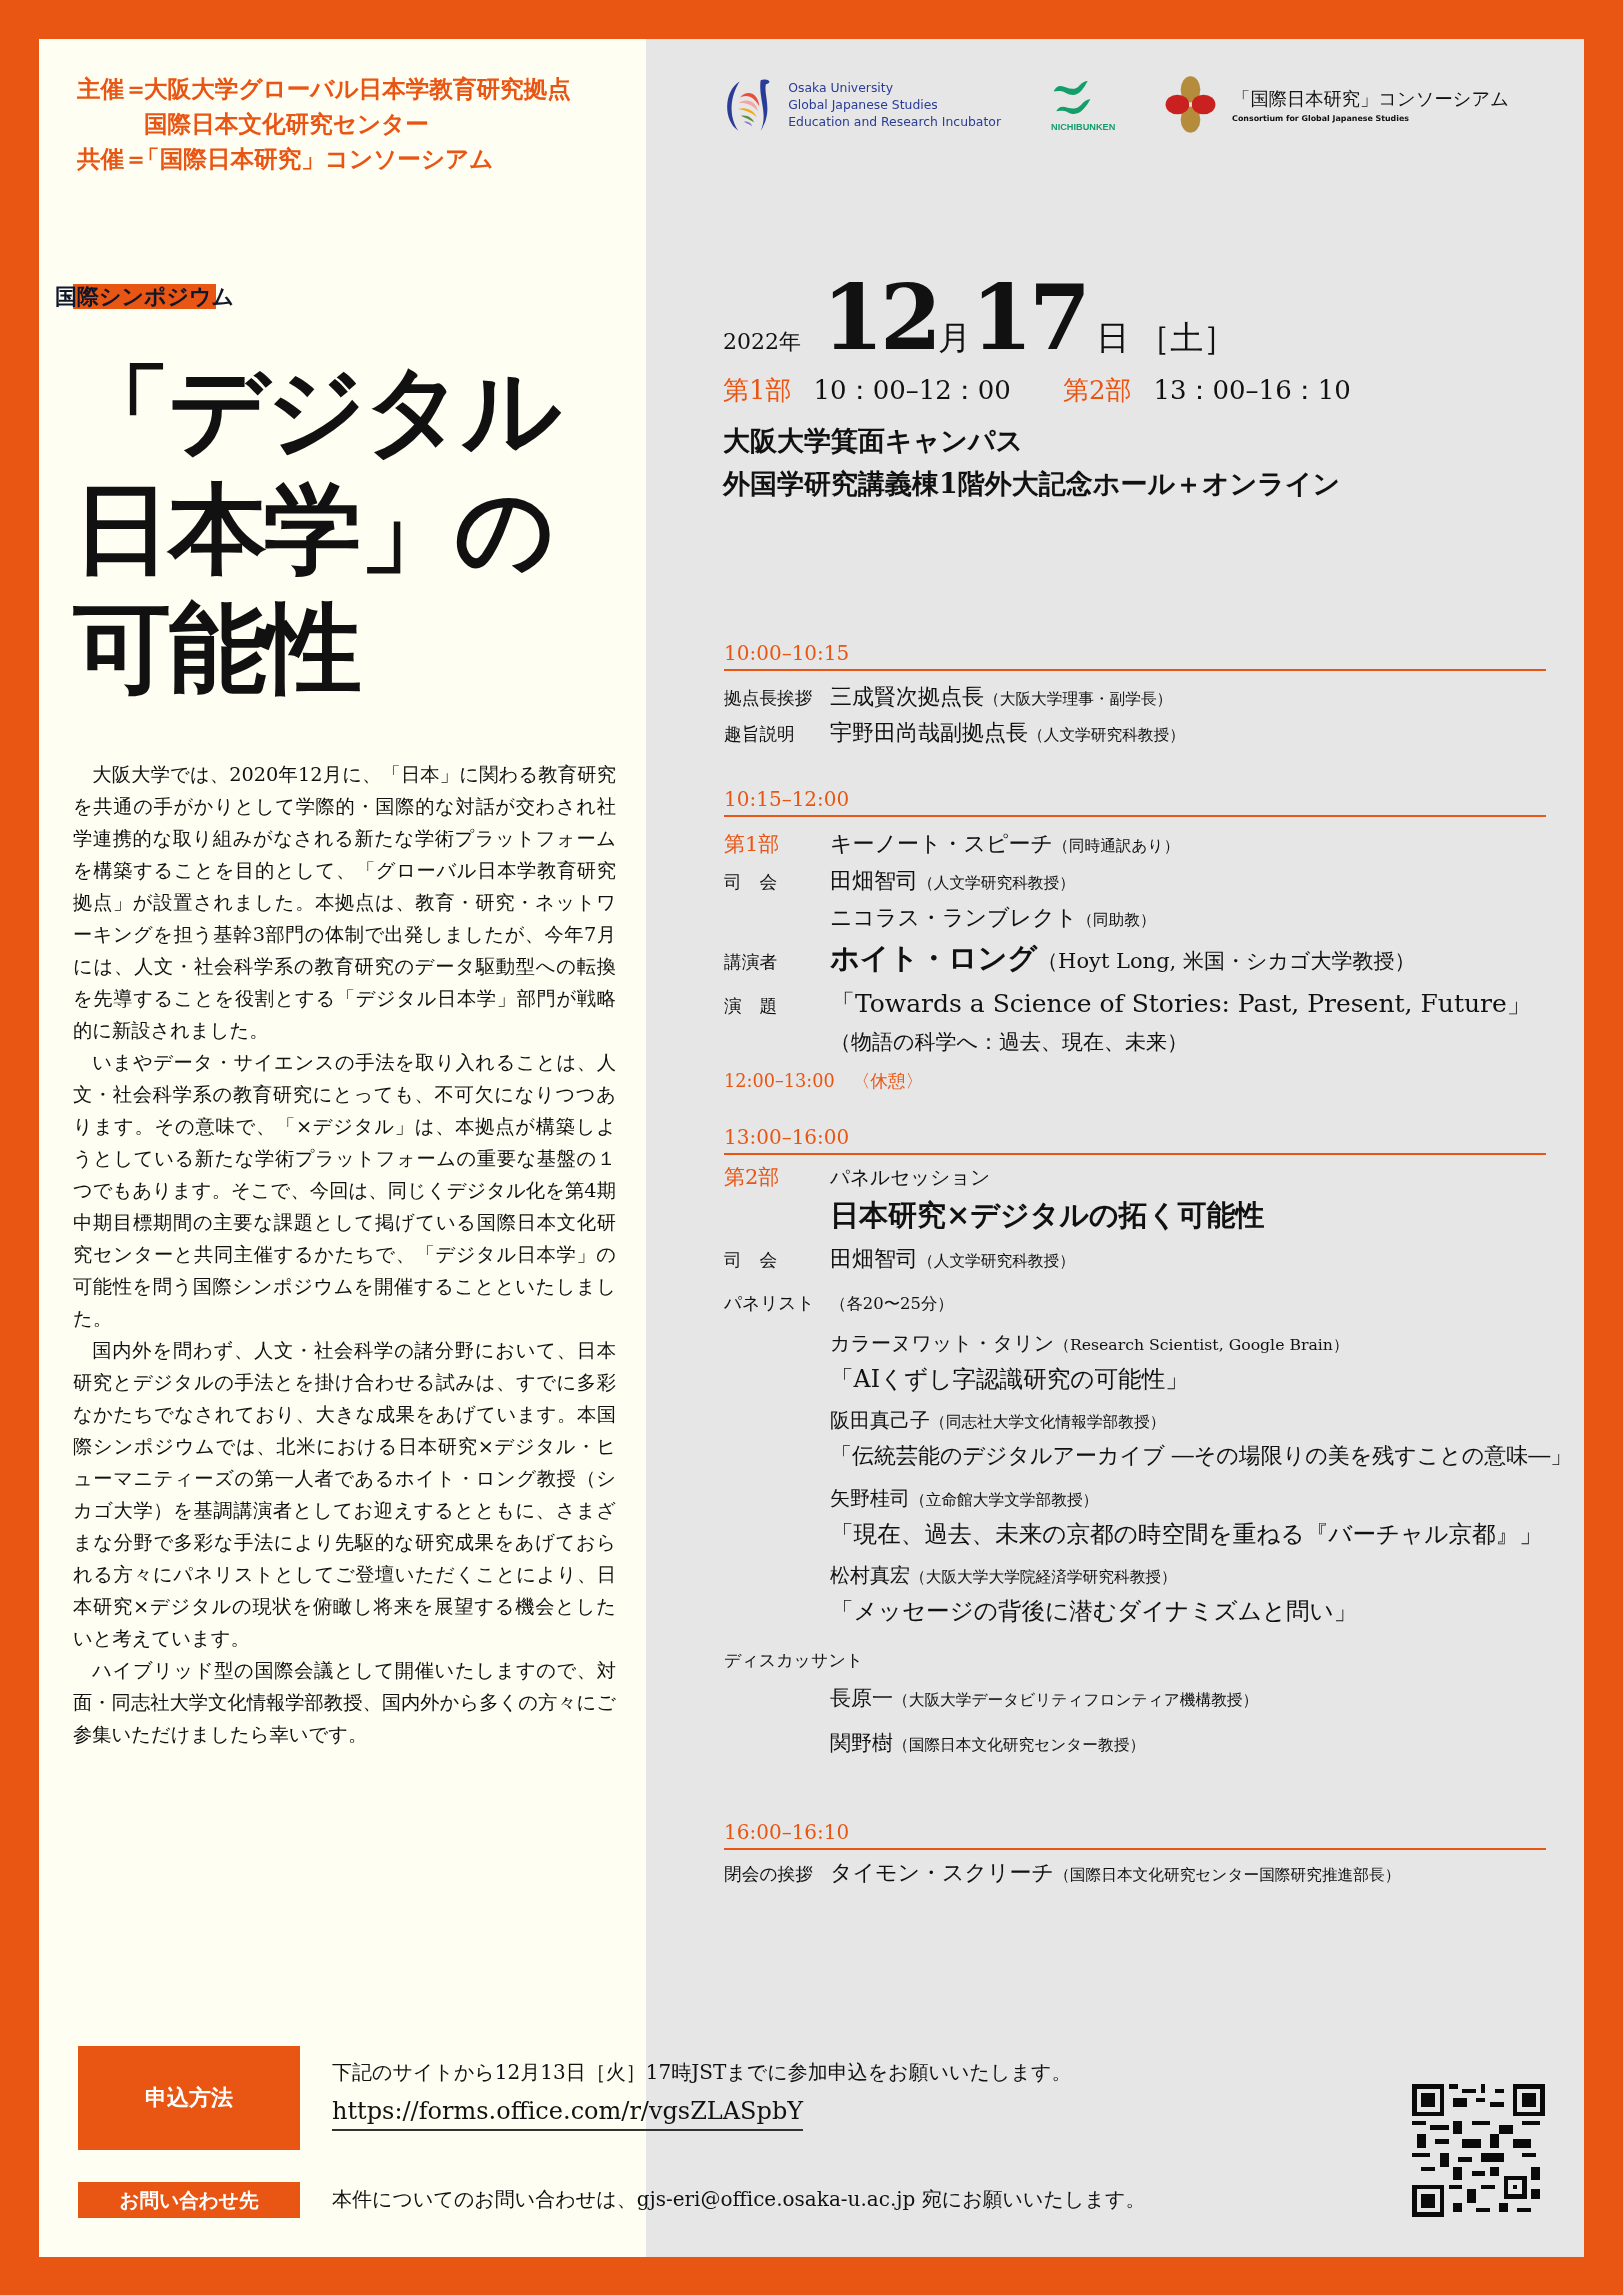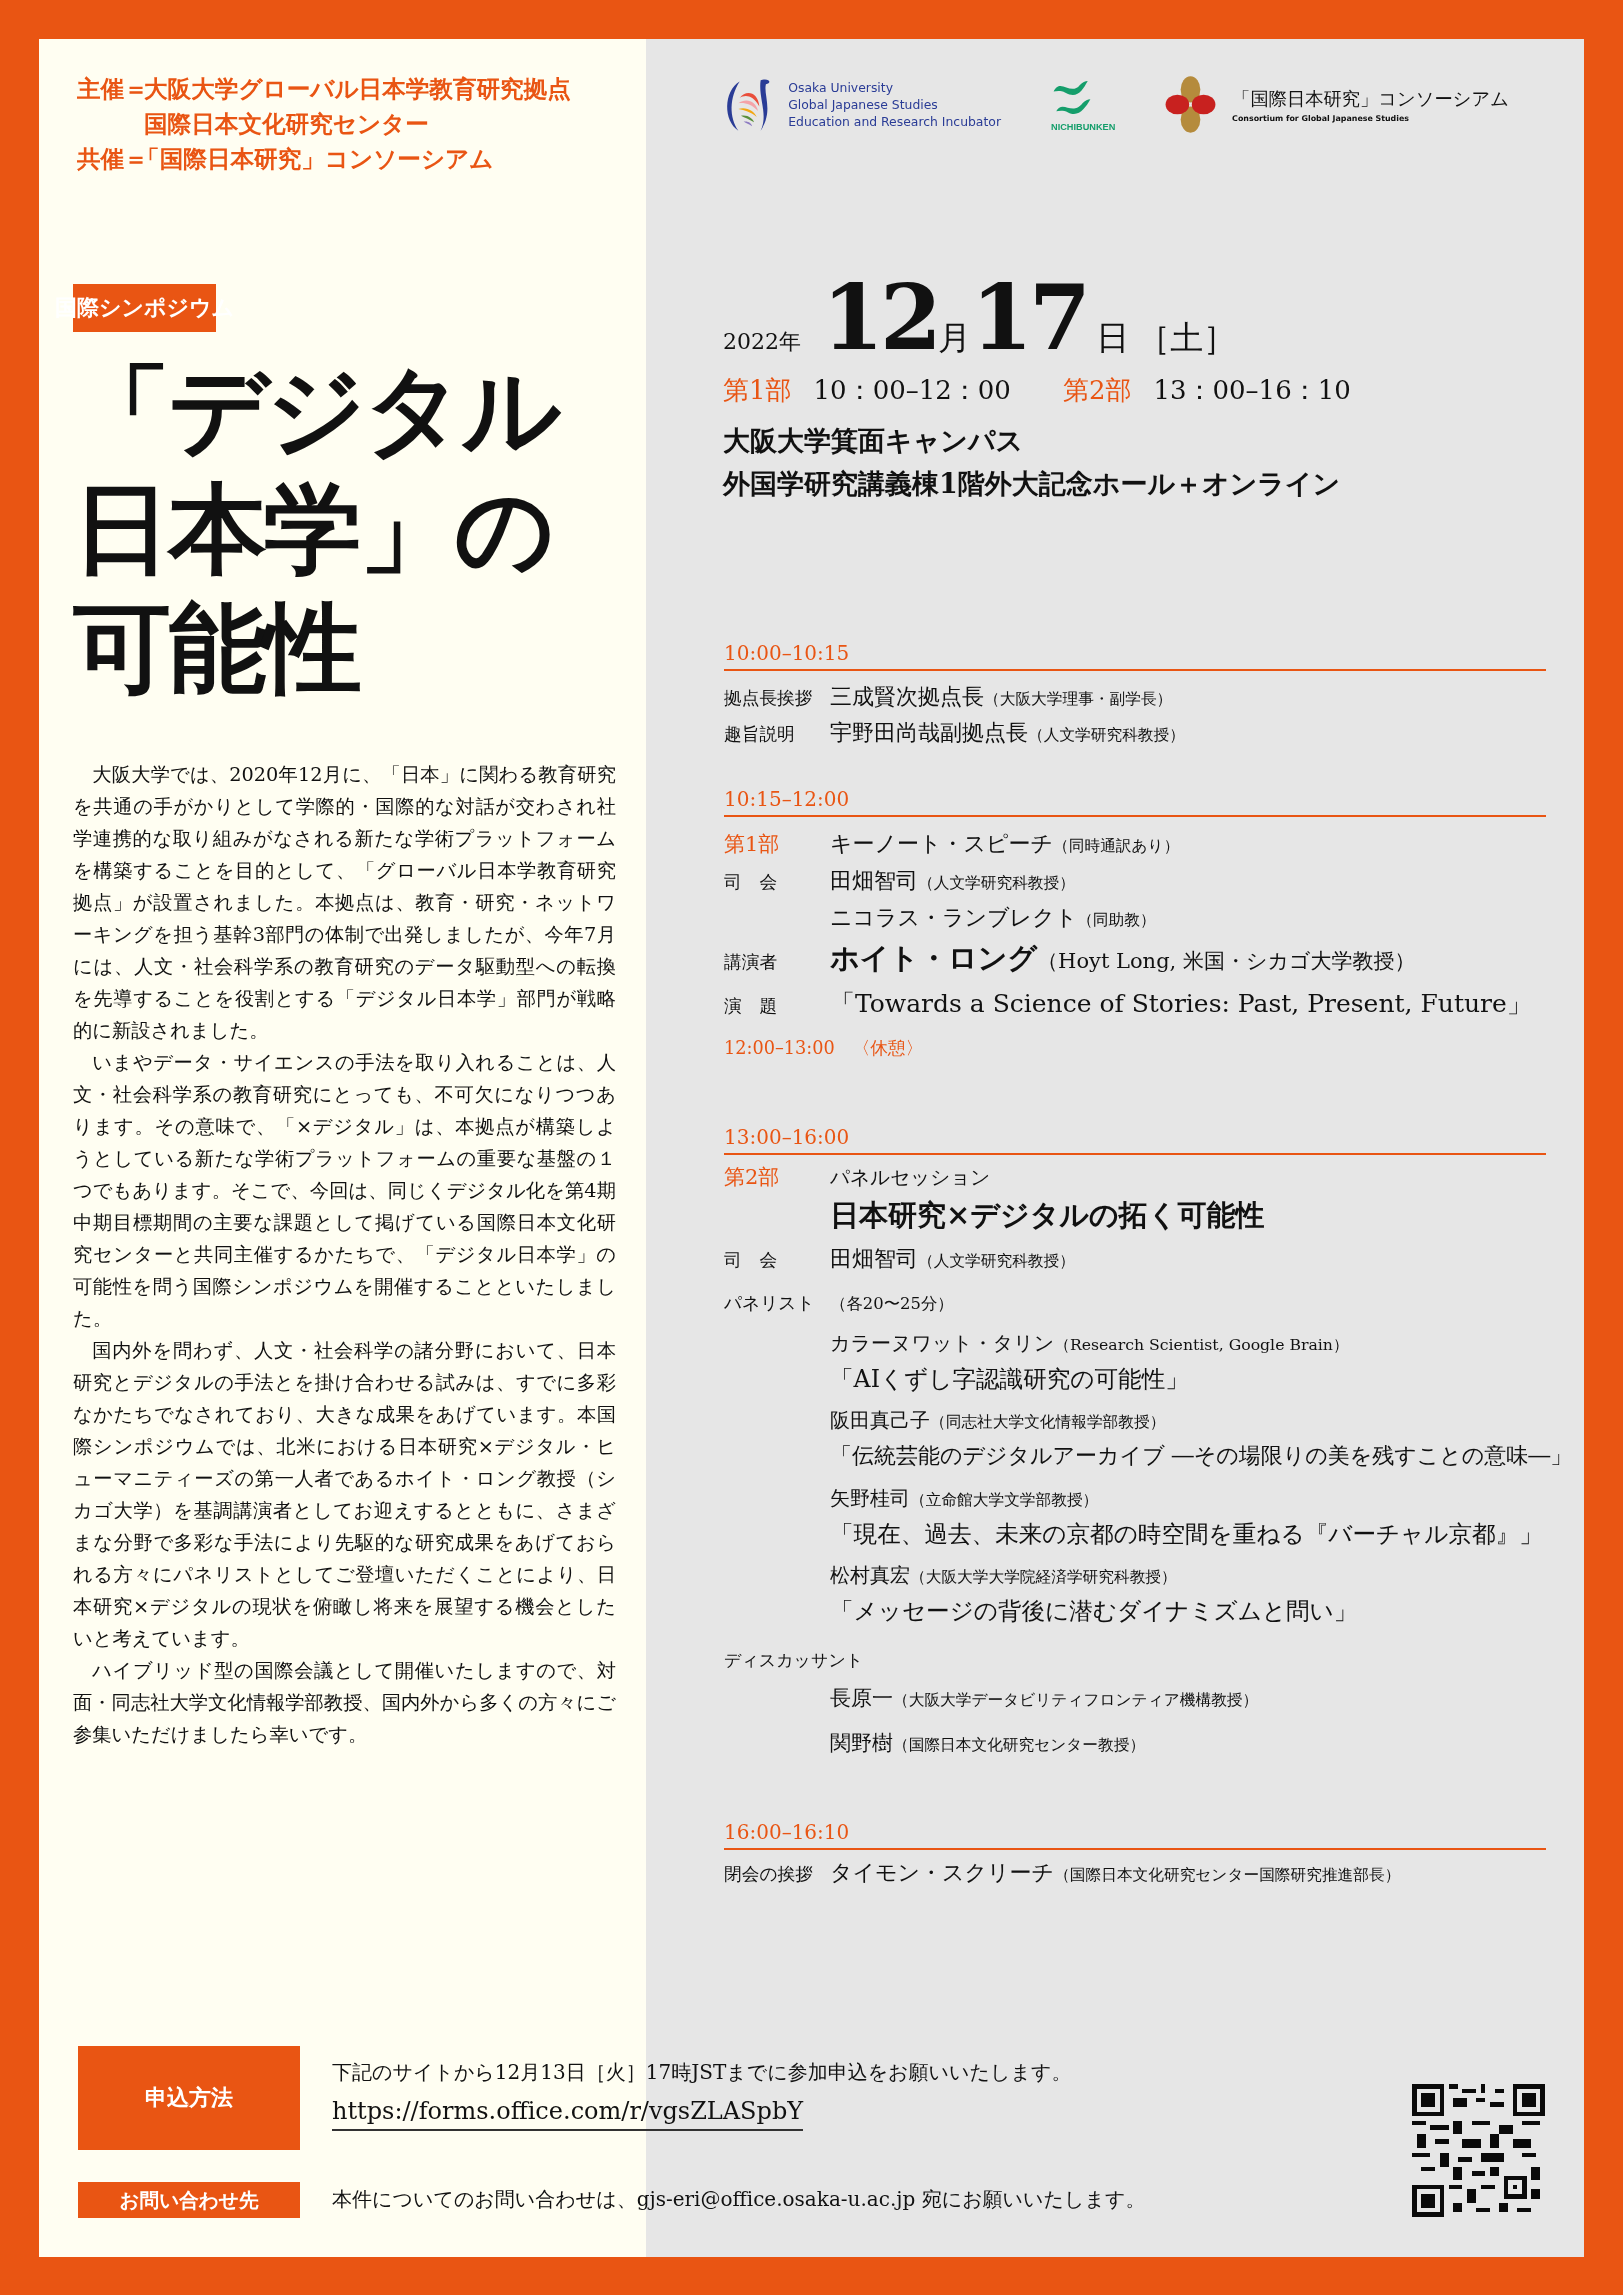--- a/index.html
+++ b/index.html
@@ -5,21 +5,21 @@
   html,body{margin:0;padding:0;}
   body{width:1624px;height:2295px;background:#E95513;position:relative;overflow:hidden;font-family:"DejaVu Serif","Liberation Serif",serif;color:#111;}
   .panel-left{position:absolute;left:39px;top:39px;width:607px;height:2218px;background:#FFFEF2;}
   .panel-right{position:absolute;left:646px;top:39px;width:938px;height:2218px;background:#E6E6E6;}
   .orange{color:#E95513;}
   
   .org{position:absolute;left:77px;top:72px;font-size:23.6px;font-weight:bold;line-height:35px;color:#E95513;}
   .org .row{display:flex;}
   .org .lbl{width:67px;white-space:nowrap;}
   
-  .badge{position:absolute;left:73px;top:284px;width:143px;height:48px;background:#E95513;color:#ffffff;font-size:22px;font-weight:bold;display:flex;align-items:center;justify-content:center;white-space:nowrap;}
+  .badge{position:absolute;left:73px;top:284px;width:143px;height:25px;background:#E95513;color:#0f172a;font-size:22px;font-weight:bold;display:flex;align-items:center;justify-content:center;white-space:nowrap;}
   .title{position:absolute;left:73px;top:350px;font-size:98px;font-weight:bold;line-height:119px;letter-spacing:-2.6px;}
   .title div{white-space:nowrap;}
   
   .body-text{position:absolute;left:73px;top:759px;width:543px;font-size:19.3px;line-height:32px;text-align:justify;}
   .body-text p{margin:0;text-indent:1em;}
   
   .logos{position:absolute;left:720px;top:75px;display:flex;align-items:center;}
   .logo-ou{display:flex;align-items:center;}
   .logo-ou .text{font-family:"DejaVu Sans","Liberation Sans",sans-serif;color:#2a3c96;font-size:12.4px;line-height:17px;margin-left:9.2px;}
   .logo-nb{margin-left:50px;display:flex;flex-direction:column;align-items:flex-start;}
@@ -183,20 +183,24 @@
     <span class="sm">（同助教）</span>
   </div>
   <div class="row2" style="line-height:43px">
     <span class="k">講演者</span>
     <span class="bigname">ホイト・ロング</span>
     <span class="en-paren">（Hoyt Long, 米国・シカゴ大学教授）</span>
   </div>
   <div class="row2" style="line-height:39px">
     <span class="k">演　題</span>
     <span class="talk">「Towards a Science of Stories: Past, Present, Future」</span>
+  </div>
+  <div class="row2" style="line-height:33px">
+    <span class="k"></span>
+    <span style="font-size:21px">（物語の科学へ：過去、現在、未来）</span>
   </div>
   <div class="orange" style="font-size:17.7px;margin-top:10.5px">12:00–13:00　〈休憩〉</div>
 </div>
 
 <div class="prog" style="top:1125px">
   <div class="slot">13:00–16:00</div>
   <div style="height:6.5px"></div>
   <div class="row2" style="line-height:33px">
     <span class="k orange" style="font-size:21px">第2部</span>
     <span style="font-size:19.6px">パネルセッション</span>

